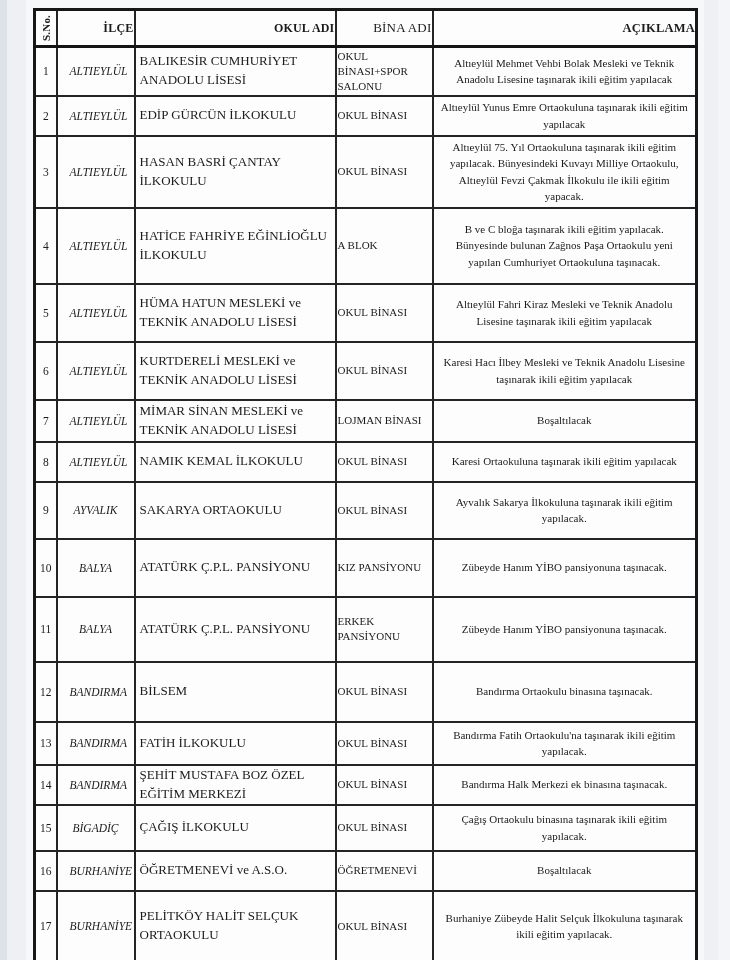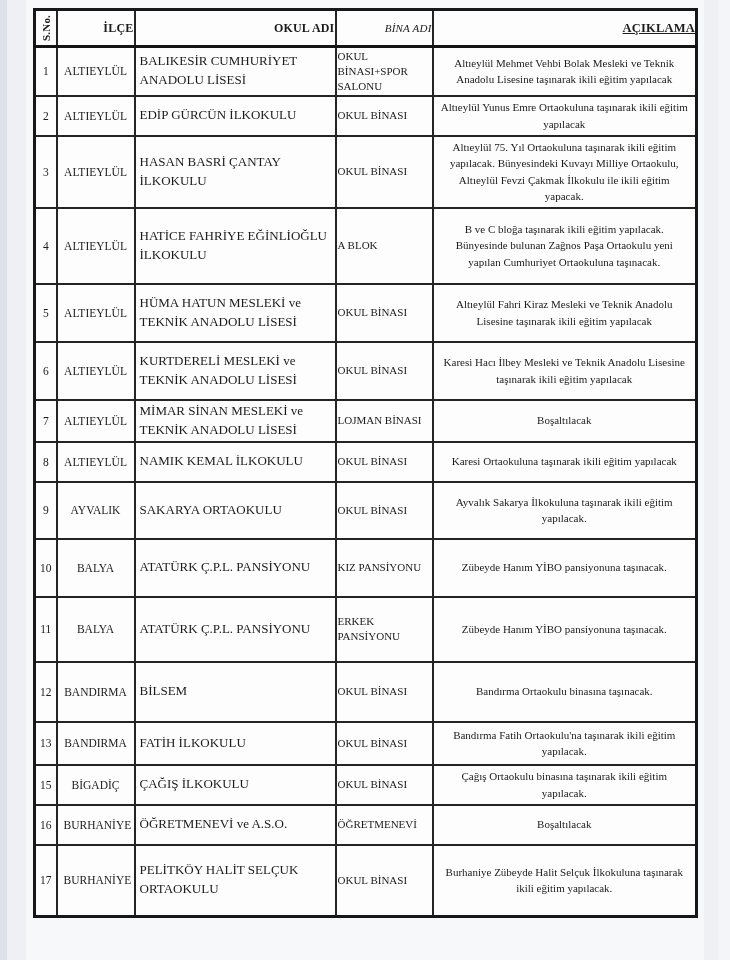--- a/index.html
+++ b/index.html
@@ -37,22 +37,22 @@
     vertical-align: middle;
     overflow: hidden;
   }
   .doc-table thead th {
     border-bottom: 3px solid #141414;
     font-weight: bold;
     font-size: 12px;
     text-align: right;
     letter-spacing: 0.2px;
   }
-  .doc-table thead th.h-bina { font-weight: normal; font-size: 11px; font-style: italic; }
-  .doc-table thead th.h-aciklama { font-size: 12.5px; text-decoration: underline; }
+  .doc-table thead th.h-bina { font-weight: normal; font-size: 13px; }
+  .doc-table thead th.h-aciklama { font-size: 12.5px; }
   .col-sno   { width: 22px; }
   .col-ilce  { width: 78px; }
   .col-okul  { width: 201px; }
   .col-bina  { width: 97px; }
   .col-acik  { width: 264px; }
   .sno-vert-wrap {
     display: flex; align-items: center; justify-content: center;
     height: 100%;
   }
   .sno-vert {
@@ -61,21 +61,22 @@
     font-weight: bold;
     font-size: 11px;
   }
   td.c-sno {
     text-align: center;
     font-size: 11.5px;
   }
   td.c-ilce {
     text-align: center;
     font-size: 11.5px;
-    padding: 1px 6px;
+    padding: 1px 12px;
+    font-style: italic;
   }
   td.c-okul {
     text-align: left;
     font-size: 13px;
     padding: 0 4px;
     line-height: 1.45;
   }
   td.c-bina {
     font-size: 11px;
     padding: 1px 1px;
@@ -202,20 +203,27 @@
       <td class="c-acik">Bandırma Ortaokulu binasına taşınacak.</td>
     </tr>
     <tr style="height:43px">
       <td class="c-sno">13</td>
       <td class="c-ilce">BANDIRMA</td>
       <td class="c-okul">FATİH İLKOKULU</td>
       <td class="c-bina">OKUL BİNASI</td>
       <td class="c-acik">Bandırma Fatih Ortaokulu'na taşınarak ikili eğitim yapılacak.</td>
     </tr>
     <tr style="height:40px">
+      <td class="c-sno">14</td>
+      <td class="c-ilce">BANDIRMA</td>
+      <td class="c-okul">ŞEHİT MUSTAFA BOZ ÖZEL EĞİTİM MERKEZİ</td>
+      <td class="c-bina">OKUL BİNASI</td>
+      <td class="c-acik">Bandırma Halk Merkezi ek binasına taşınacak.</td>
+    </tr>
+    <tr style="height:46px">
       <td class="c-sno">15</td>
       <td class="c-ilce">BİGADİÇ</td>
       <td class="c-okul">ÇAĞIŞ İLKOKULU</td>
       <td class="c-bina">OKUL BİNASI</td>
       <td class="c-acik">Çağış Ortaokulu binasına taşınarak ikili eğitim yapılacak.</td>
     </tr>
     <tr style="height:40px">
       <td class="c-sno">16</td>
       <td class="c-ilce">BURHANİYE</td>
       <td class="c-okul">ÖĞRETMENEVİ ve A.S.O.</td>

